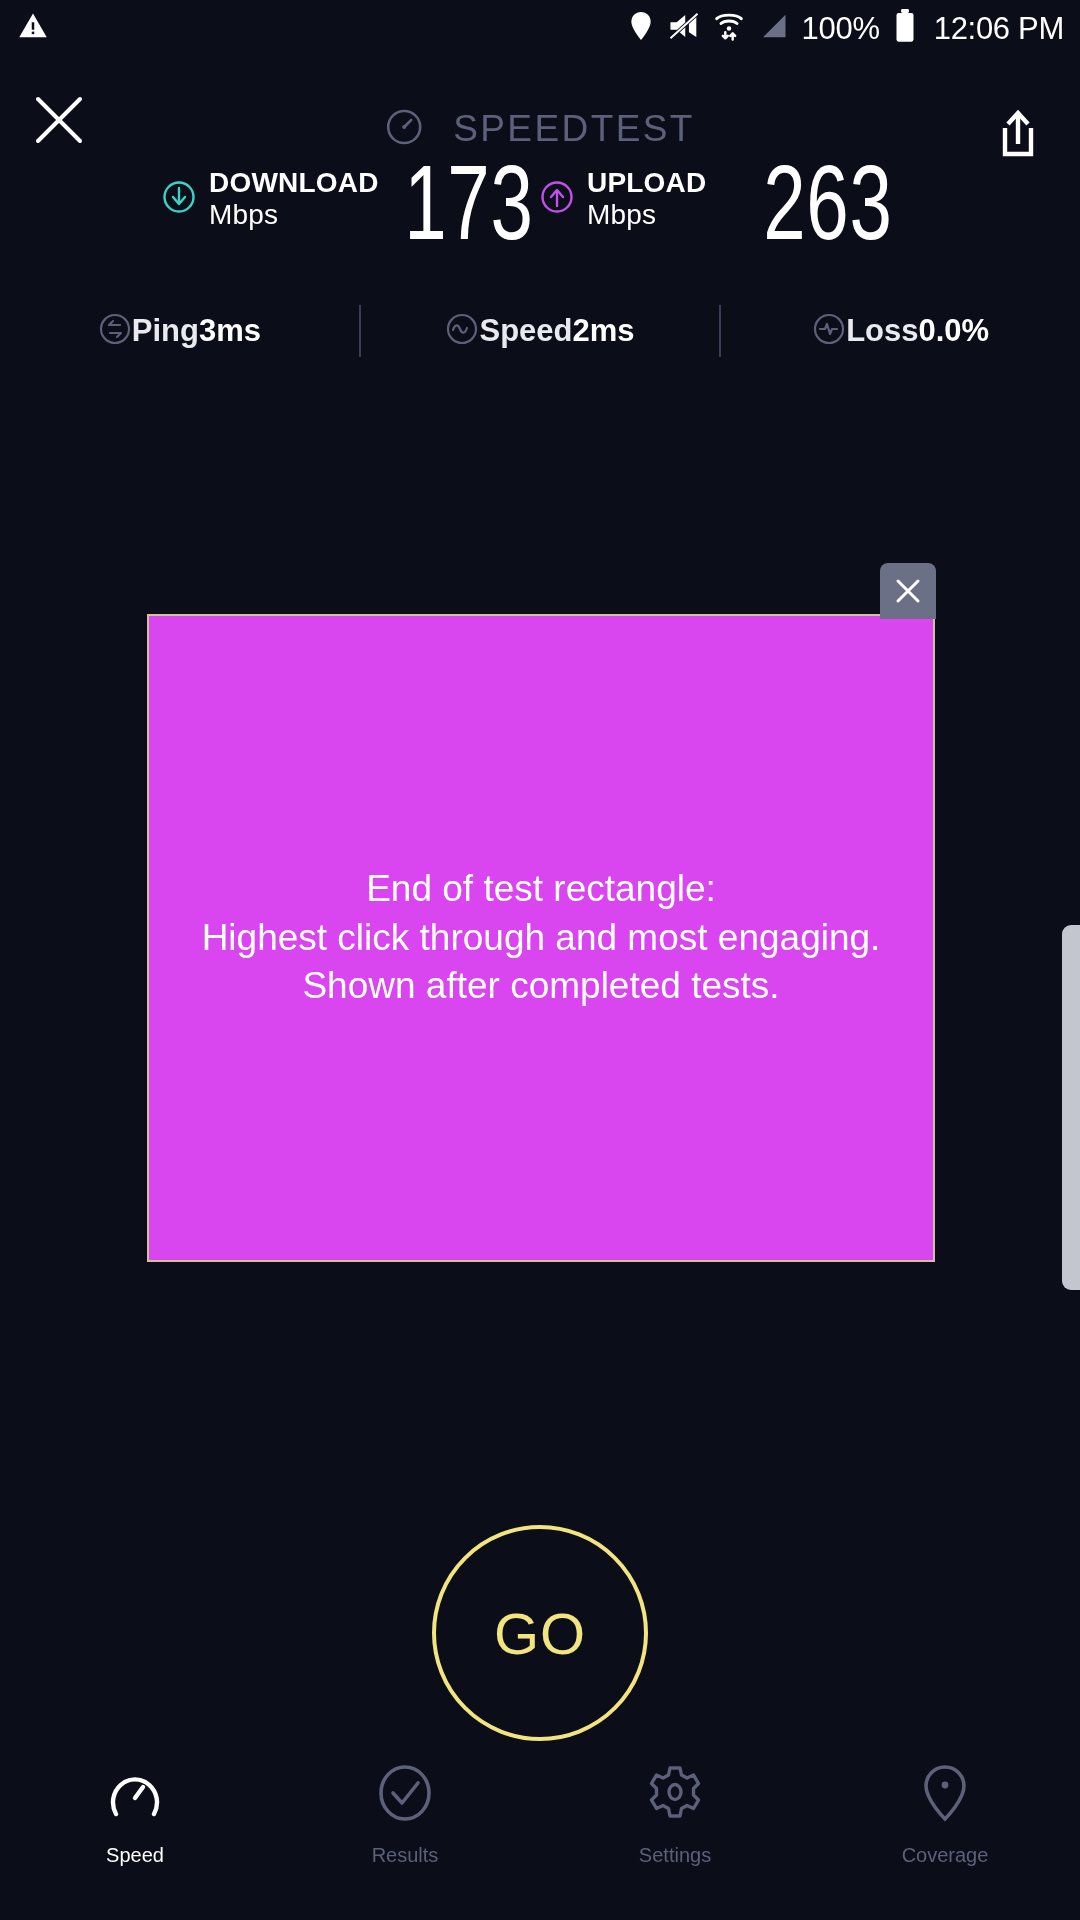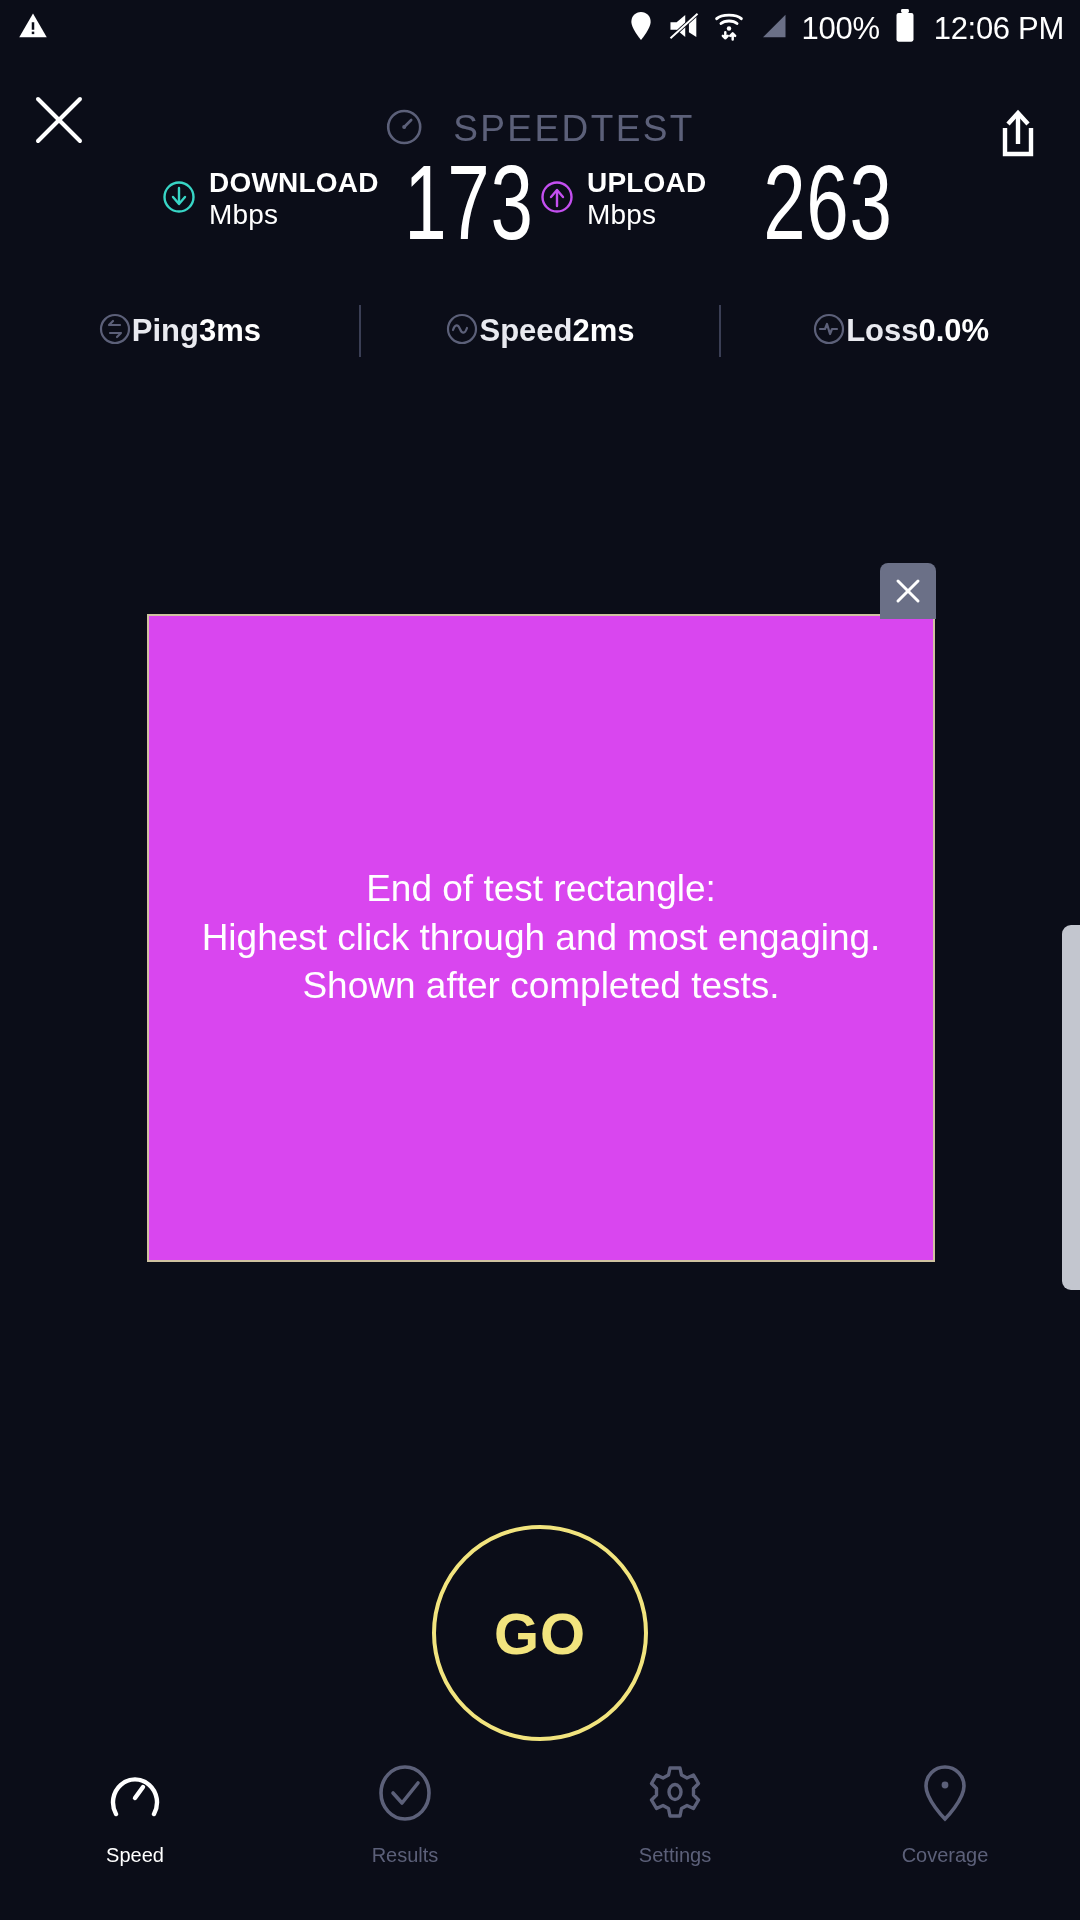--- a/index.html
+++ b/index.html
@@ -213,21 +213,21 @@
     border-radius: 50%;
     display: flex;
     align-items: center;
     justify-content: center;
     cursor: pointer;
     background: transparent;
   }
   .go-label {
     color: #f2e47e;
     font-size: 58px;
-    font-weight: 700;
+    font-weight: 400;
     letter-spacing: 1px;
   }
 
   
   .bottom-nav {
     position: absolute;
     left: 0; bottom: 0;
     width: 1080px;
     height: 176px;
     display: flex;

